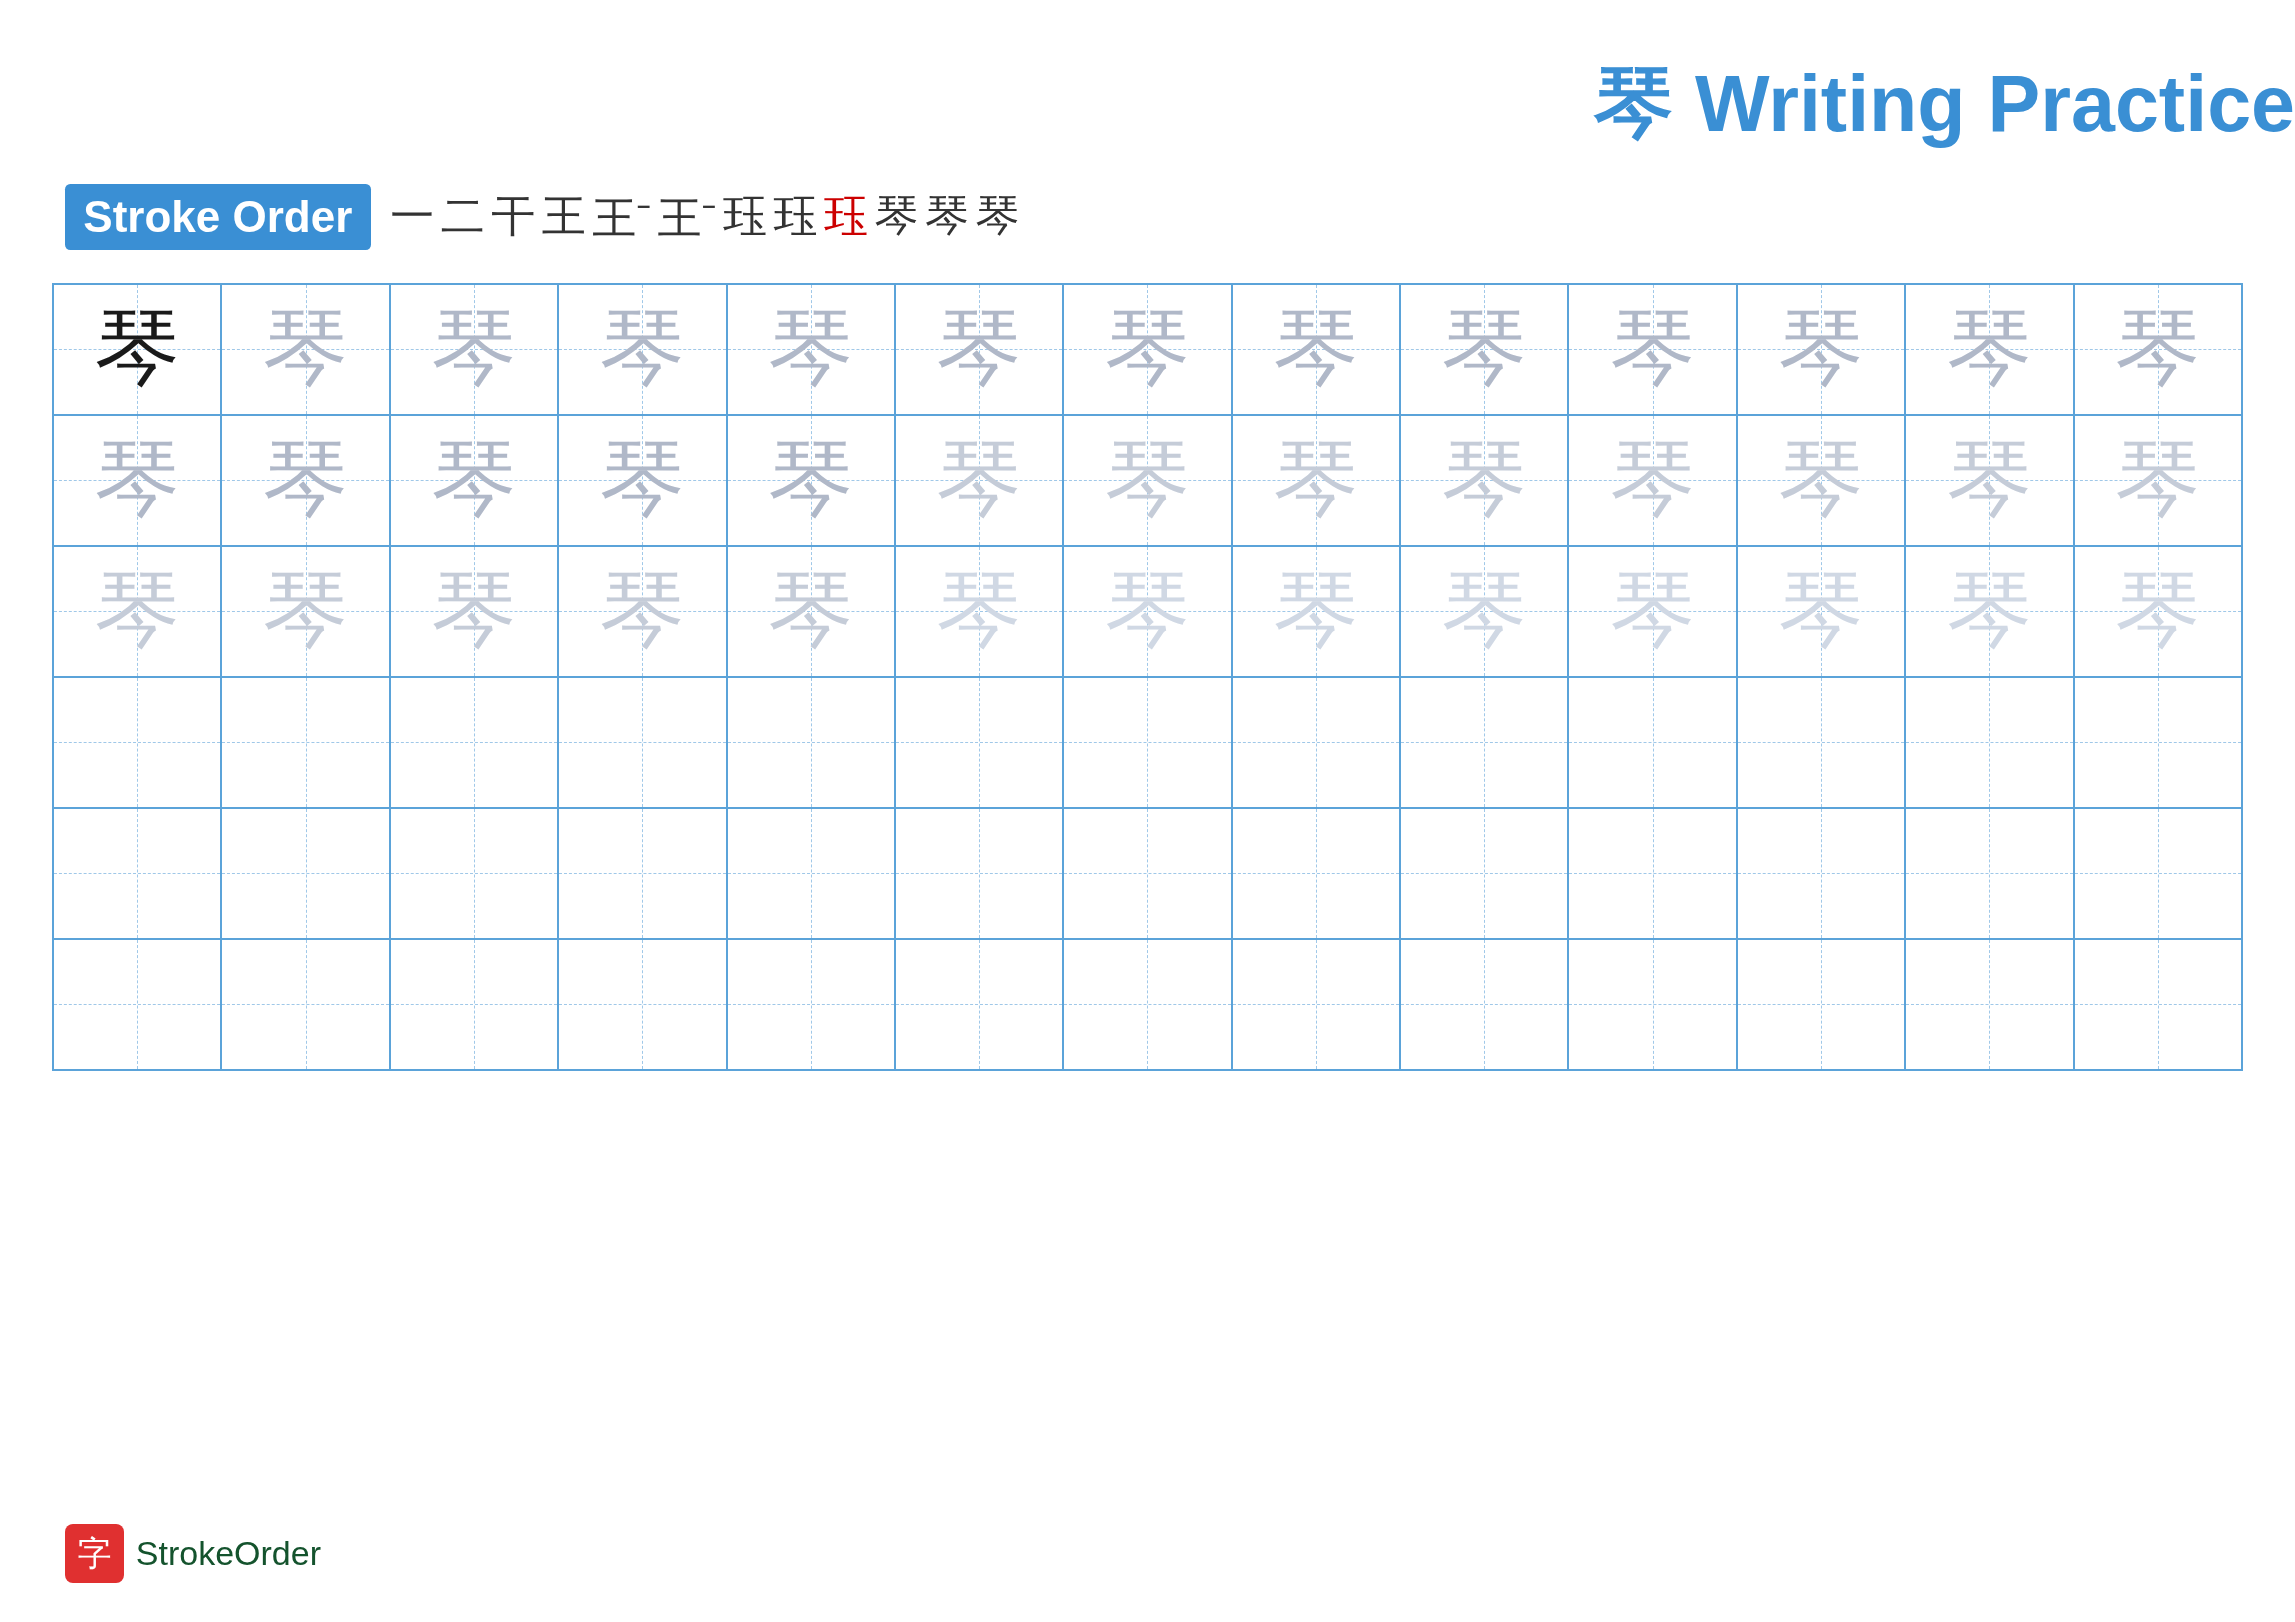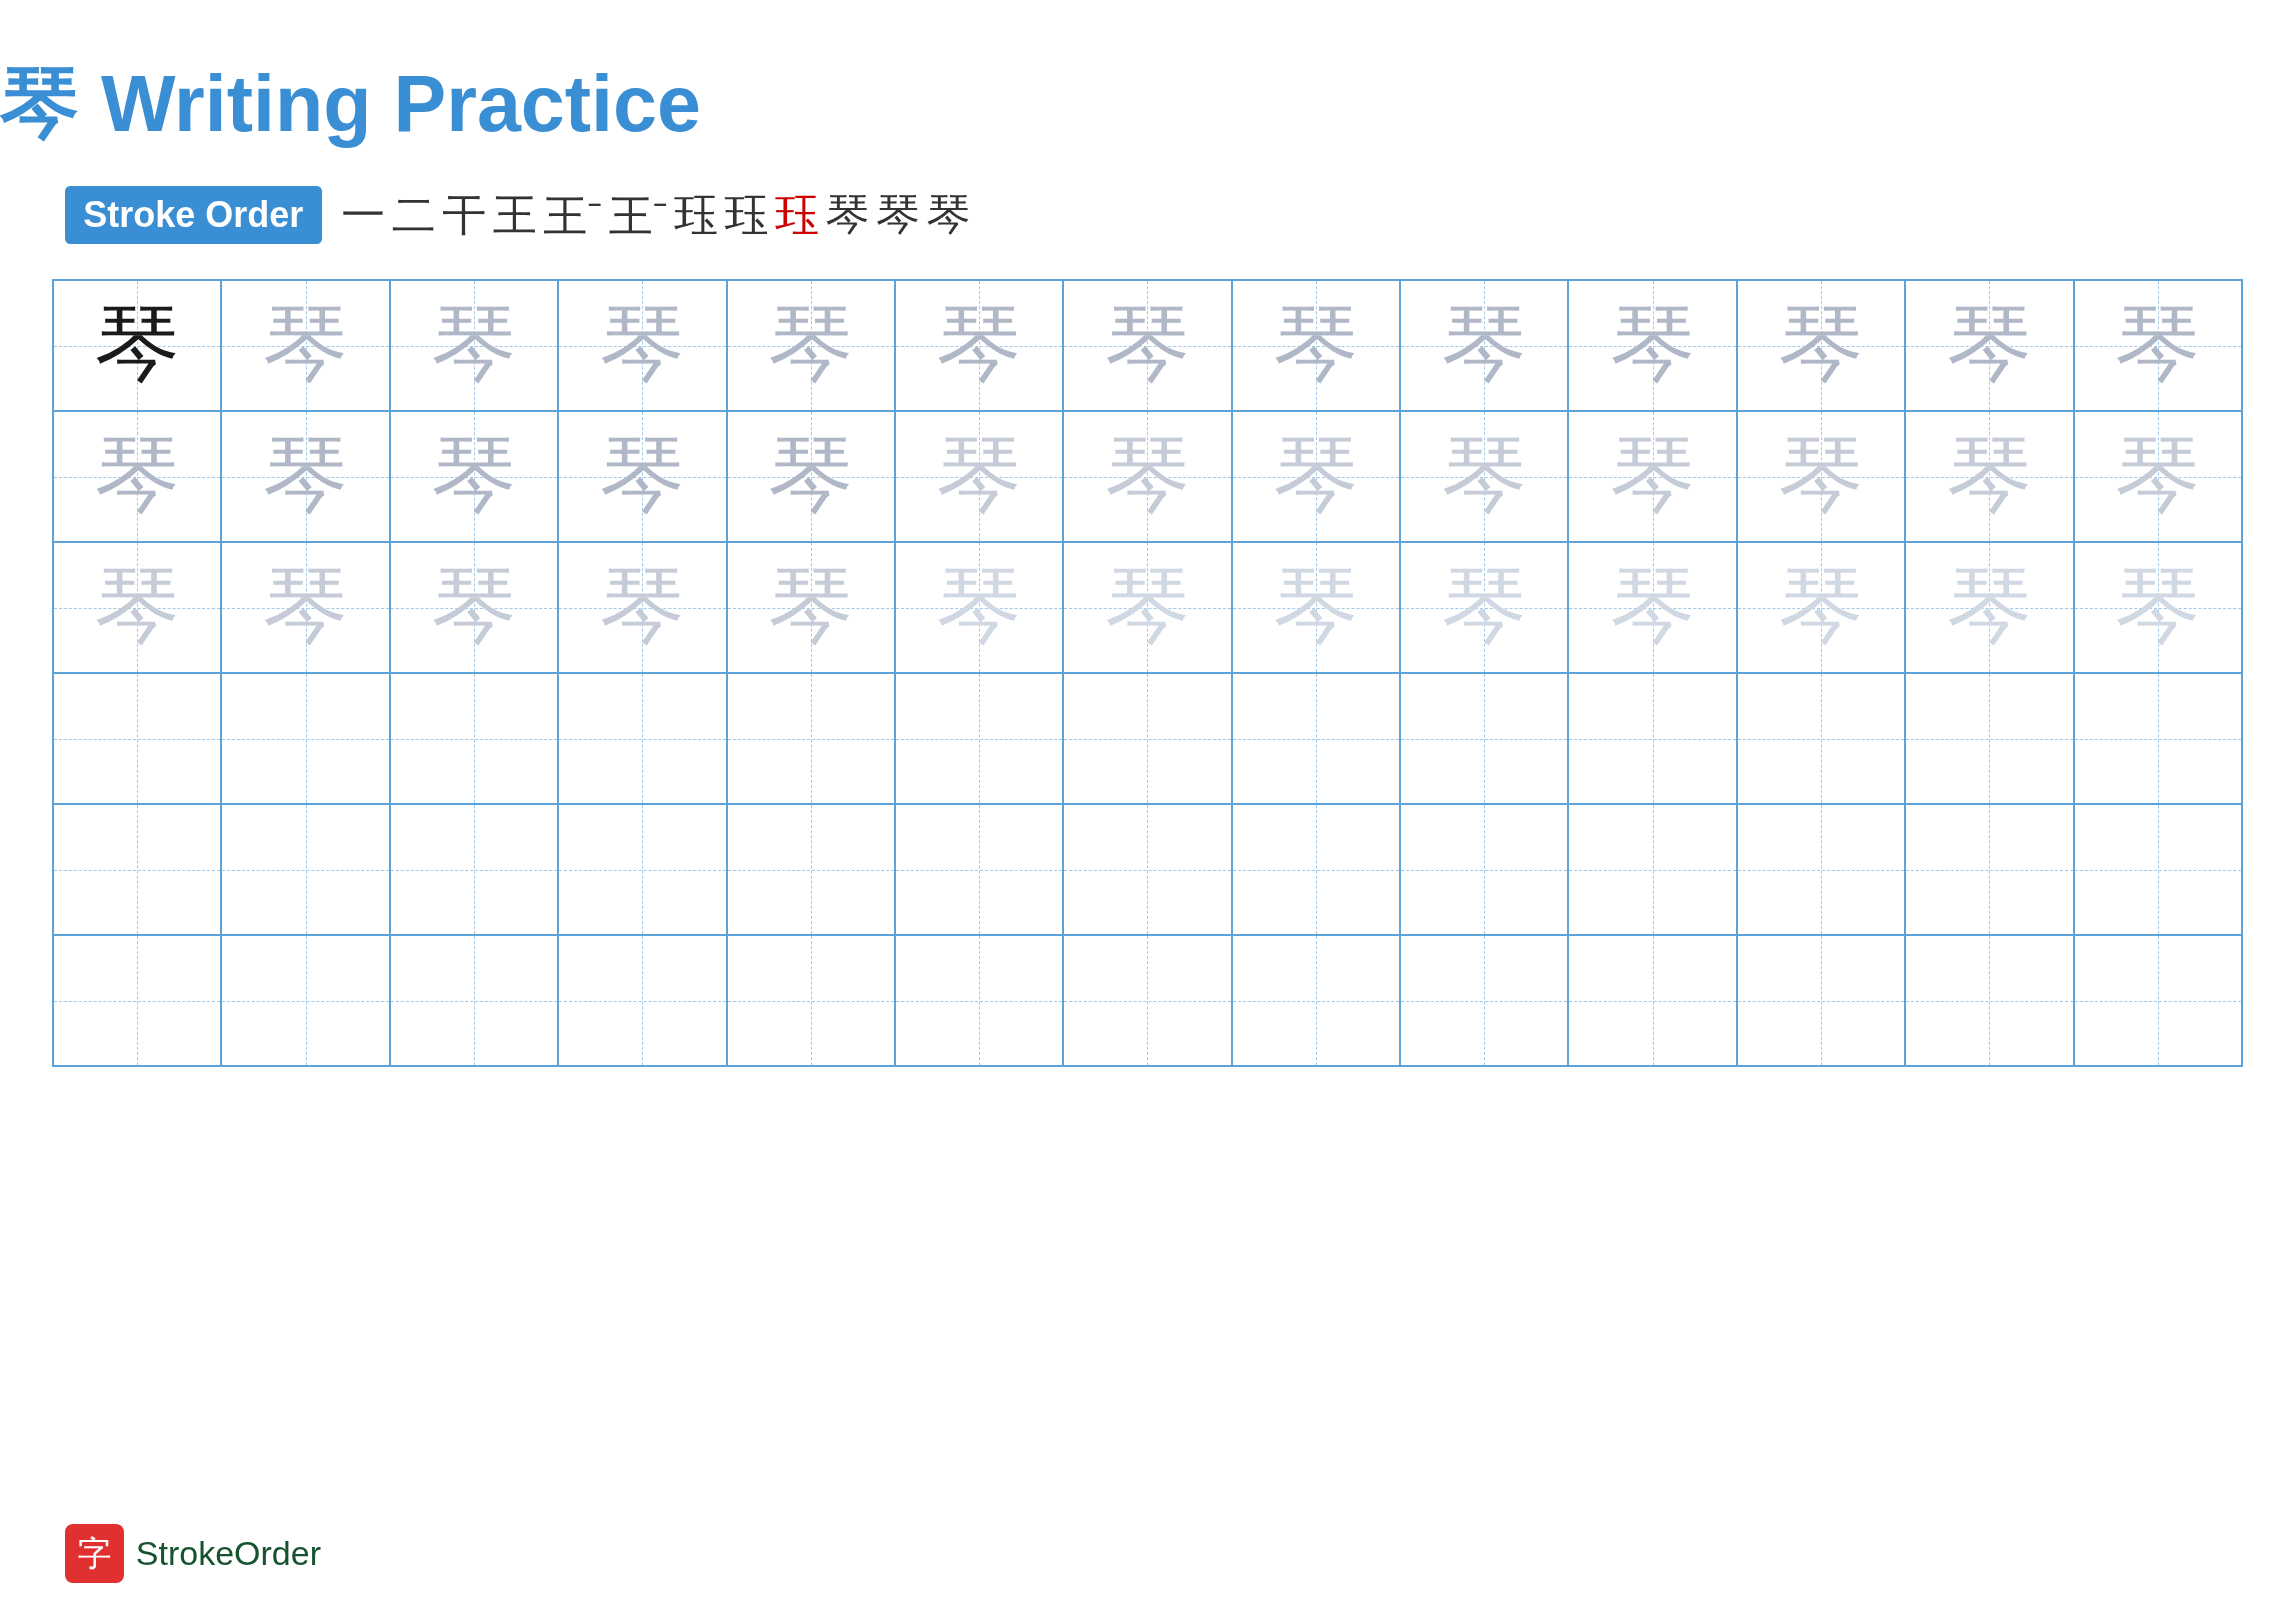--- a/index.html
+++ b/index.html
@@ -7,21 +7,21 @@
       background: #ffffff;
       font-family: Arial, sans-serif;
       width: 2295px;
       height: 1622px;
       position: relative;
       overflow: hidden;
     }
 
     
     .title-section {
-      text-align: left;
+      text-align: right;
       padding-top: 52px;
       margin-bottom: 26px;
     }
     .title-text {
       font-size: 79px;
       font-weight: bold;
     }
     .title-char {
       color: #3a8fd4;
     }
@@ -33,21 +33,21 @@
     .stroke-order-section {
       display: flex;
       align-items: center;
       padding: 0 65px;
       margin-bottom: 33px;
       gap: 19.6px;
     }
     .stroke-order-badge {
       background: #3a8fd4;
       color: white;
-      font-size: 36px;
+      font-size: 44px;
       font-weight: bold;
       padding: 7.9px 18.3px;
       border-radius: 5.2px;
       white-space: nowrap;
     }
     .stroke-steps {
       display: flex;
       align-items: center;
       gap: 6.5px;
       flex-wrap: nowrap;

